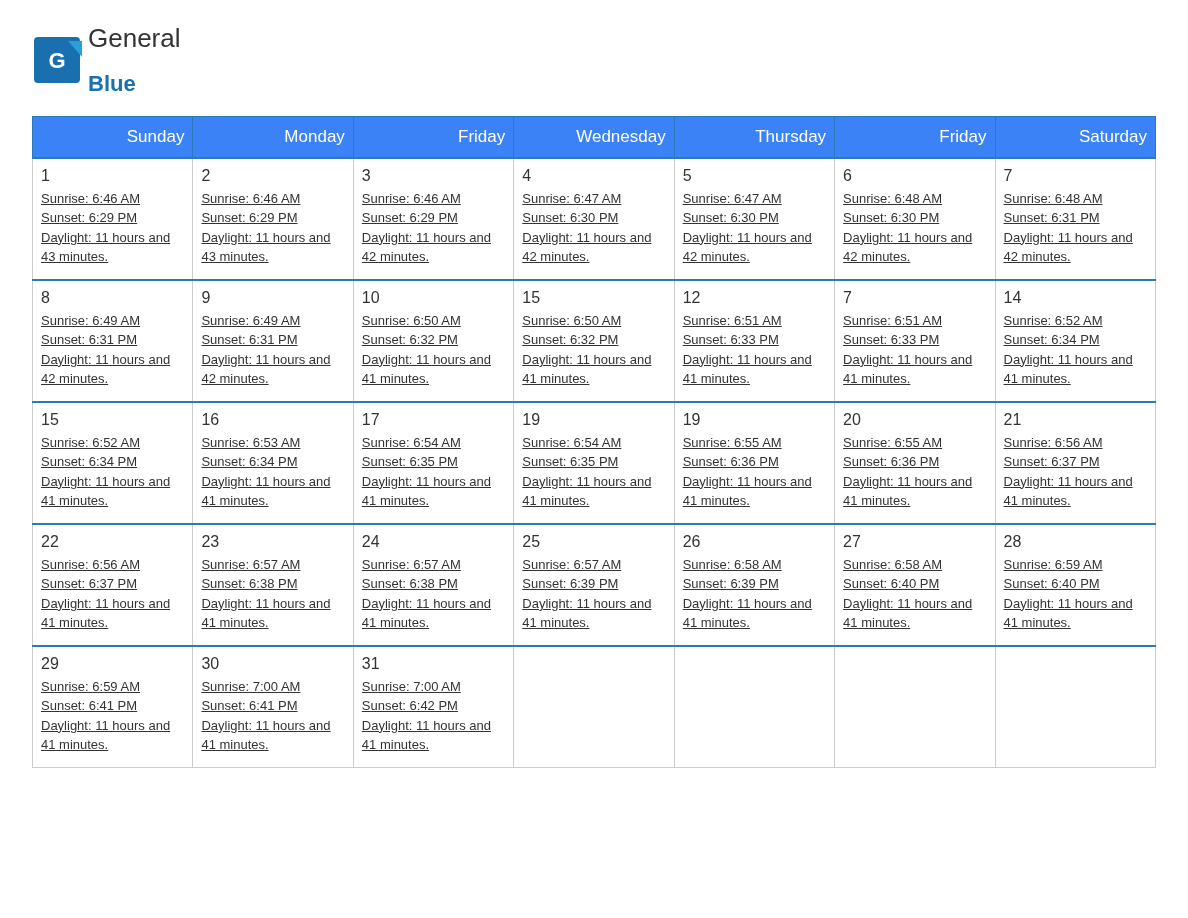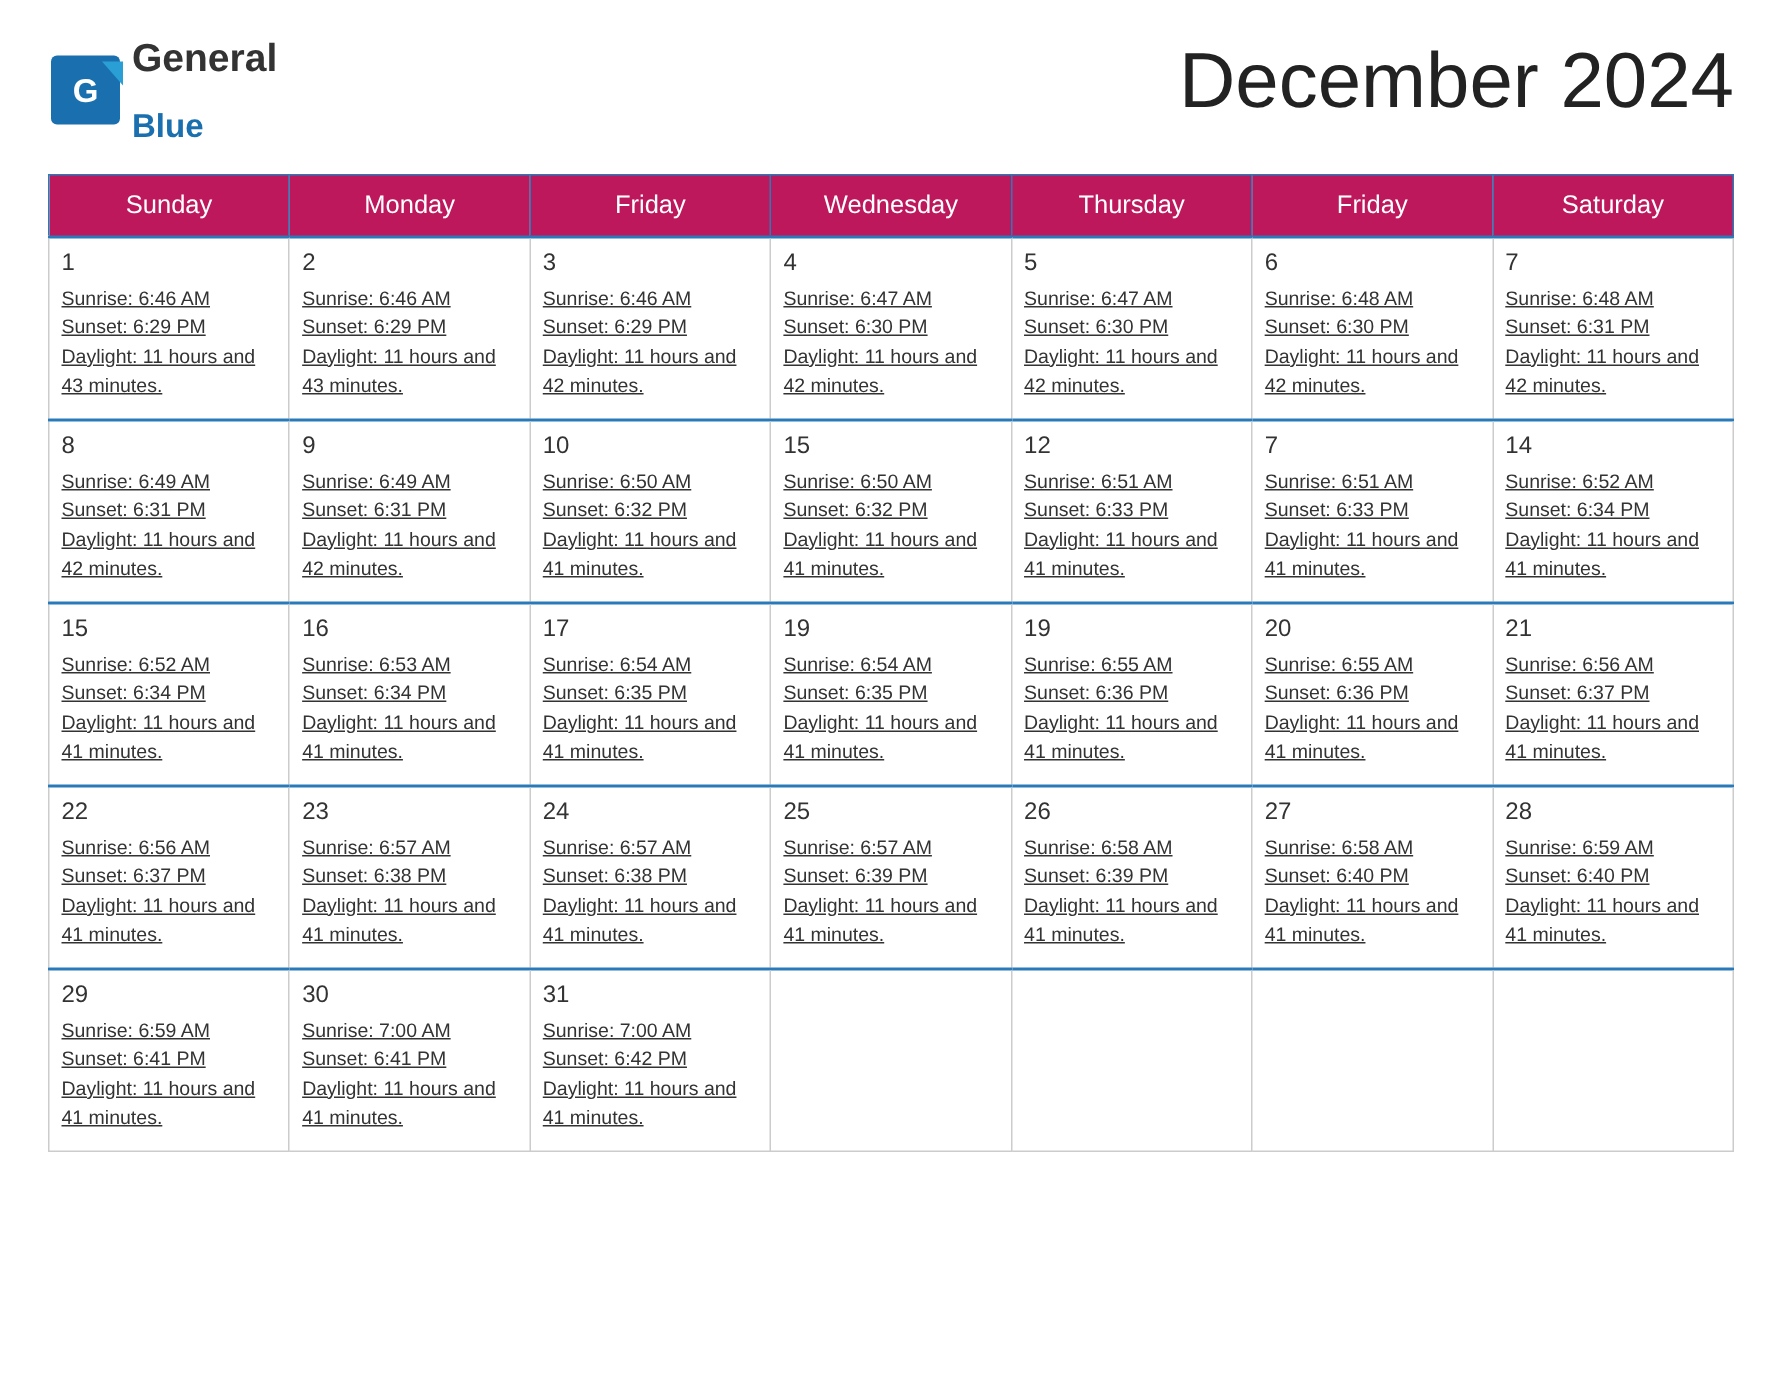--- a/index.html
+++ b/index.html
@@ -33,26 +33,26 @@
       font-size: 22px;
       color: #555;
       margin-top: 4px;
     }
     .calendar {
       width: 100%;
       border-collapse: collapse;
       border: 1px solid #aaa;
     }
     .calendar th {
-      background-color: #be185d;
+      background-color: #3b82f6;
       color: #fff;
       font-size: 17px;
       font-weight: normal;
       padding: 10px 8px;
-      text-align: center;
+      text-align: right;
       border: 1px solid #2a7aba;
     }
     .calendar td {
       vertical-align: top;
       padding: 8px 8px 12px 8px;
       border: 1px solid #ccc;
       font-size: 13px;
       color: #333;
       width: calc(100% / 7);
       min-height: 100px;
@@ -85,27 +85,26 @@
 <div class="header">
   <div class="logo">
     <div style="display:flex; align-items:center;">
       <svg width="50" height="50" viewBox="0 0 50 50">
         <rect x="2" y="2" width="46" height="46" rx="4" fill="#1a6faf"></rect>
         <text x="25" y="33" font-size="22" font-weight="bold" fill="white" text-anchor="middle" font-family="Arial">G</text>
         <polygon points="38,8 50,8 50,20" fill="#1a6faf"></polygon>
         <polygon points="36,6 50,6 50,22" fill="#2a9fd6"></polygon>
       </svg>
       <div style="margin-left:6px;">
-        <div style="font-size:26px; font-weight:bold; color:#333; line-height:1.1;">General</div>
+        <div style="font-size:26px; font-weight:normal; color:#333; line-height:1.1;">General</div>
         <div style="font-size:22px; font-weight:bold; color:#1a6faf; line-height:1.1;margin-top:19px;">Blue</div>
       </div>
     </div>
   </div>
   <div class="title-area">
-    <div class="month-title">December 2024</div>
   </div>
 </div>
 
 <table class="calendar">
   <thead>
     <tr>
       <th>Sunday</th>
       <th>Monday</th>
       <th>Friday</th>
       <th>Wednesday</th>

